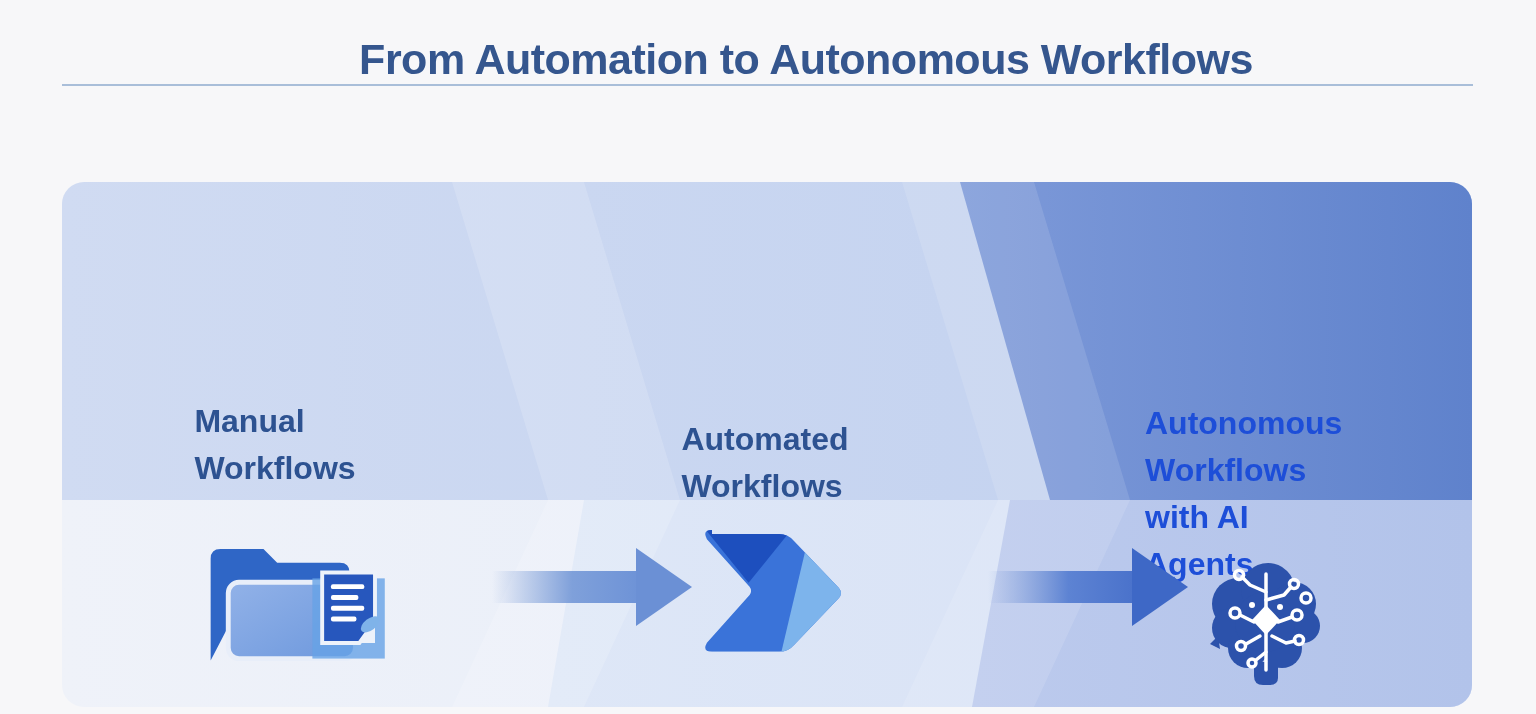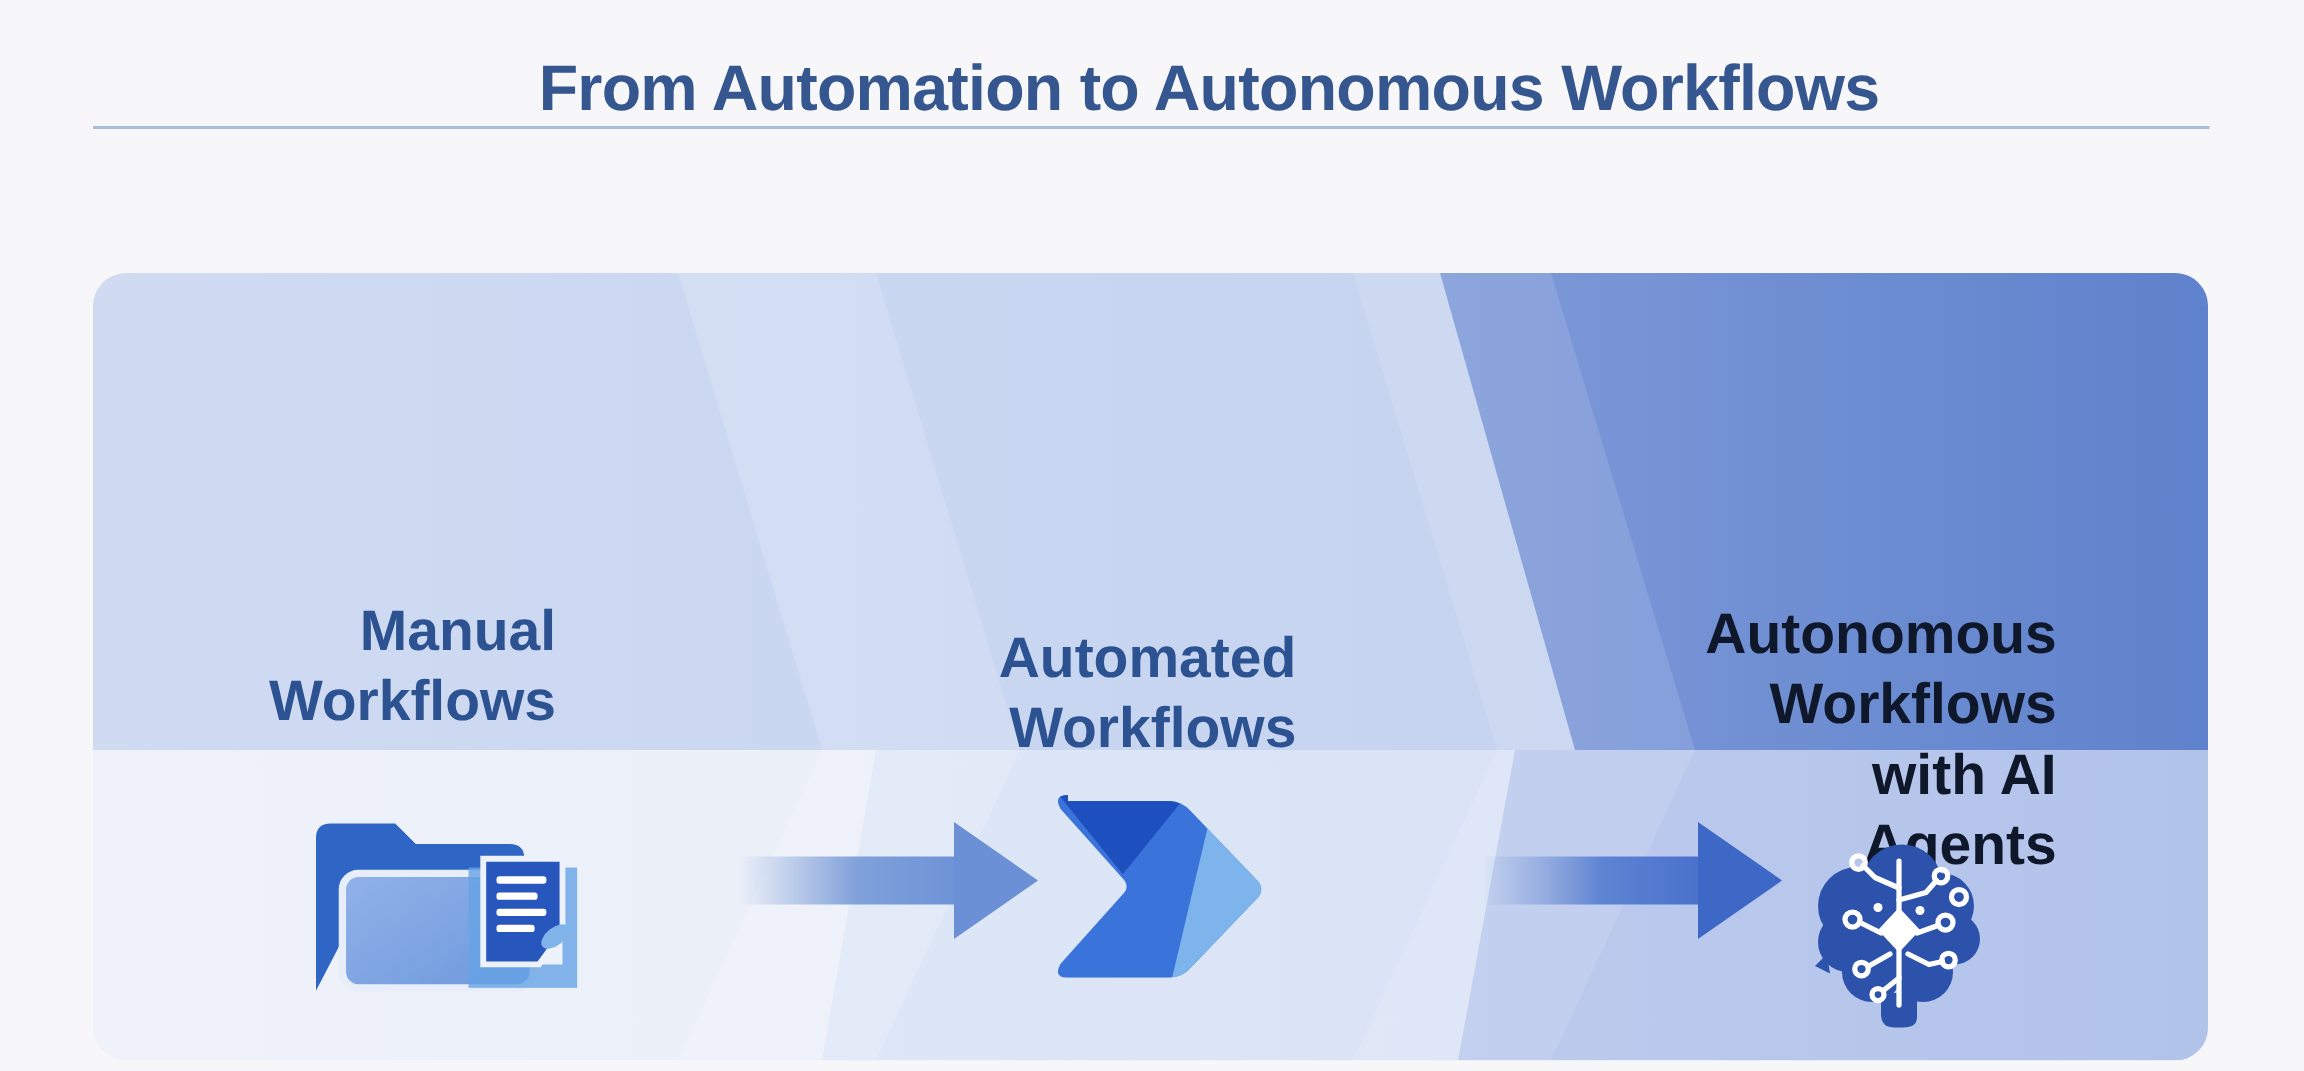--- a/index.html
+++ b/index.html
@@ -19,27 +19,27 @@
     position:absolute;left:62px;top:84px;width:1411px;height:2px;
     background:#a9bed9;
   }
   .panel{
     position:absolute;left:62px;top:182px;width:1410px;height:525px;
     border-radius:22px;overflow:hidden;
   }
   .panel-bg{position:absolute;left:0;top:0;width:100%;height:100%;}
   .col-header{
     position:absolute;
-    white-space:pre-line;text-align:right;
-    font-size:38px;font-weight:700;line-height:47px;
+    white-space:pre-line;text-align:left;
+    font-size:32px;font-weight:700;line-height:47px;
     color:#2d5291;transform:translateX(-50%);
   }
   .col-header.c1{left:213px;top:216px;}
   .col-header.c2{left:703px;top:234px;}
-  .col-header.c3{left:1192px;top:218px;color:#0f172a;}
+  .col-header.c3{left:1192px;top:218px;color:#1d4ed8;}
   .icon-box{position:absolute;}
   .icon-folder{left:133px;top:340px;width:225px;height:145px;}
   .icon-pa{left:606px;top:348px;width:220px;height:132px;}
   .icon-brain{left:1128px;top:368px;width:150px;height:140px;}
   .arrow{position:absolute;width:200px;height:110px;top:350px;}
   .arrow.a1{left:430px;}
   .arrow.a2{left:926px;}
   .bullets{
     position:absolute;list-style:none;margin:0;padding:0;
     font-size:28px;

